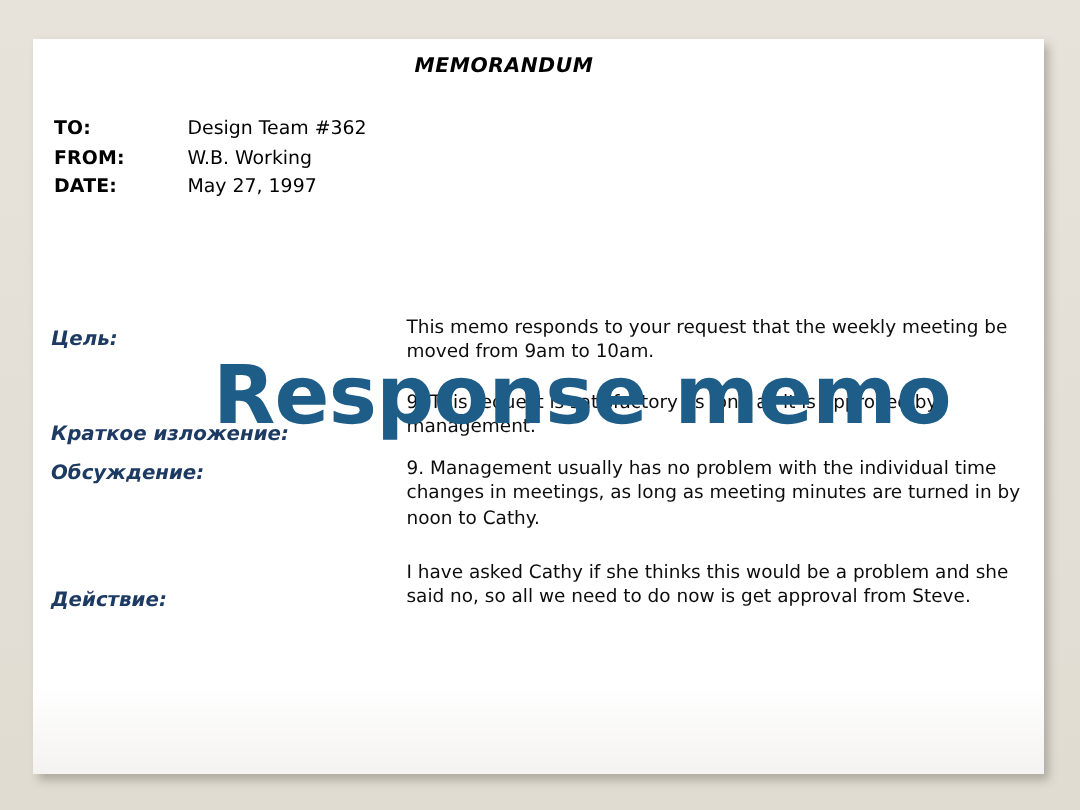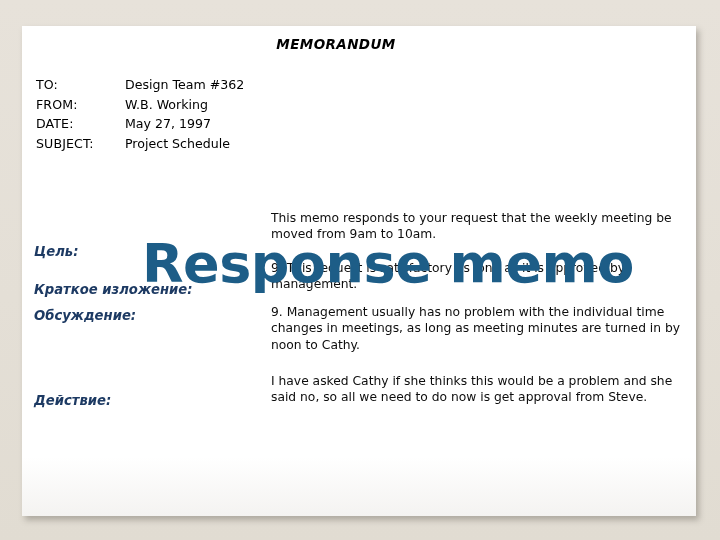--- a/index.html
+++ b/index.html
@@ -56,21 +56,21 @@
     width: 420px;
   }
   .memo-field-row {
     display: flex;
     align-items: baseline;
     height: 19.5px;
   }
   .memo-field-label {
     width: 89px;
     flex: 0 0 89px;
-    font-weight: normal;
+    font-weight: bold;
     font-size: 12.6px;
     color: #000000;
     letter-spacing: 0.1px;
   }
   .memo-field-value {
     font-size: 12.6px;
     color: #000000;
   }
 
   
@@ -99,21 +99,21 @@
     position: absolute;
     left: 249px;
     width: 420px;
     font-size: 12.3px;
     line-height: 16.4px;
     color: #0d0d0d;
   }
 
   
   #section-purpose    { top: 0px;   height: 58px; }
-  #section-purpose    .memo-section-label { top: 33px; margin-top: 25px; }
+  #section-purpose    .memo-section-label { top: 33px; }
   #section-purpose    .memo-section-text  { top: 24px; }
 
   #section-summary    { top: 58px;  height: 48px; }
   #section-summary    .memo-section-label { top: 38px; }
   #section-summary    .memo-section-text  { top: 16px; }
 
   #section-discussion { top: 106px; height: 68px; }
   #section-discussion .memo-section-label { top: 16px; }
   #section-discussion .memo-section-text  { top: 12px; }
 
@@ -156,24 +156,20 @@
     <div class="memo-field-row">
       <div class="memo-field-label">FROM:</div>
       <div class="memo-field-value">W.B. Working</div>
     </div>
 
     <div class="memo-field-row">
       <div class="memo-field-label">DATE:</div>
       <div class="memo-field-value">May 27, 1997</div>
     </div>
 
-    <div class="memo-field-row">
-      <div class="memo-field-label">SUBJECT:</div>
-      <div class="memo-field-value">Project Schedule</div>
-    </div>
 
   </div>
 
   <div id="memo-body">
 
     <div class="memo-section" id="section-purpose">
       <div class="memo-section-label">Цель:</div>
       <div class="memo-section-text">This memo responds to your request that the weekly meeting be moved from 9am to 10am.</div>
     </div>
 

